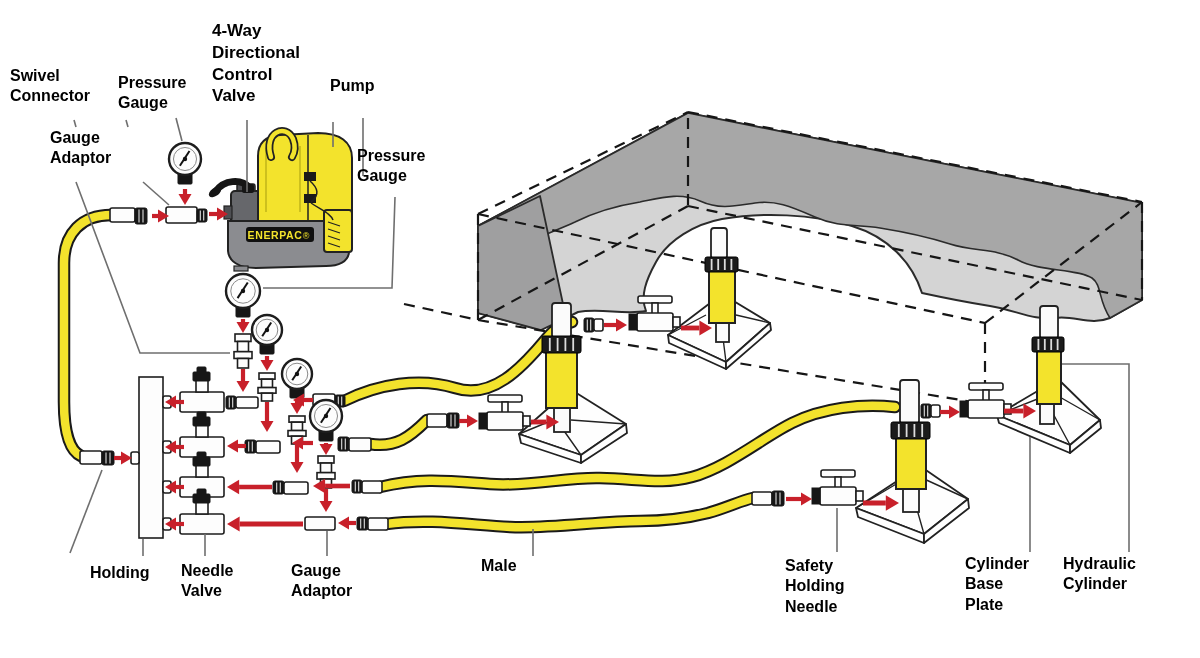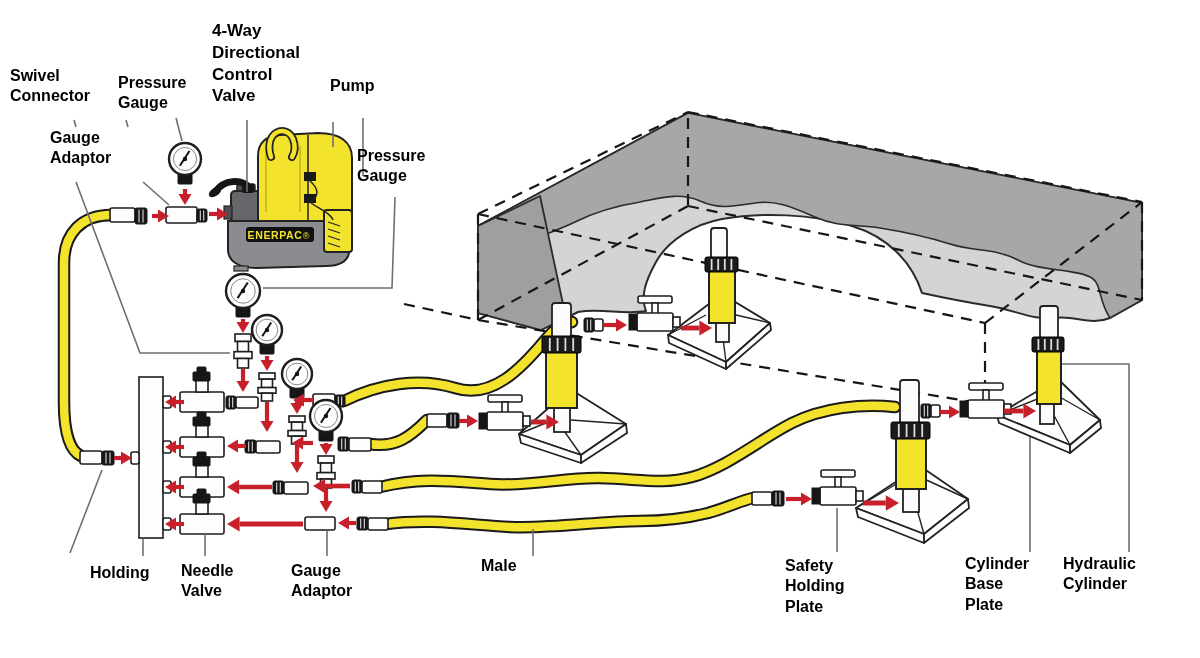--- a/index.html
+++ b/index.html
@@ -411,20 +411,20 @@
 <div class="lbl" style="left:357px;top:146px;width:106px;">Pressure
 Gauge</div>
 <div class="lbl" style="left:90px;top:563px;width:104px;">Holding</div>
 <div class="lbl" style="left:181px;top:561px;width:104px;">Needle
 Valve</div>
 <div class="lbl" style="left:291px;top:561px;width:112px;">Gauge
 Adaptor</div>
 <div class="lbl" style="left:481px;top:556px;width:104px;">Male</div>
 <div class="lbl" style="left:785px;top:556px;width:104px;">Safety
 Holding
-Plate</div>
+Needle</div>
 <div class="lbl" style="left:965px;top:554px;width:104px;">Cylinder
 Base
 Plate</div>
 <div class="lbl" style="left:1063px;top:554px;width:128px;">Hydraulic
 Cylinder</div>
 
 </div>
 
 </body></html>

